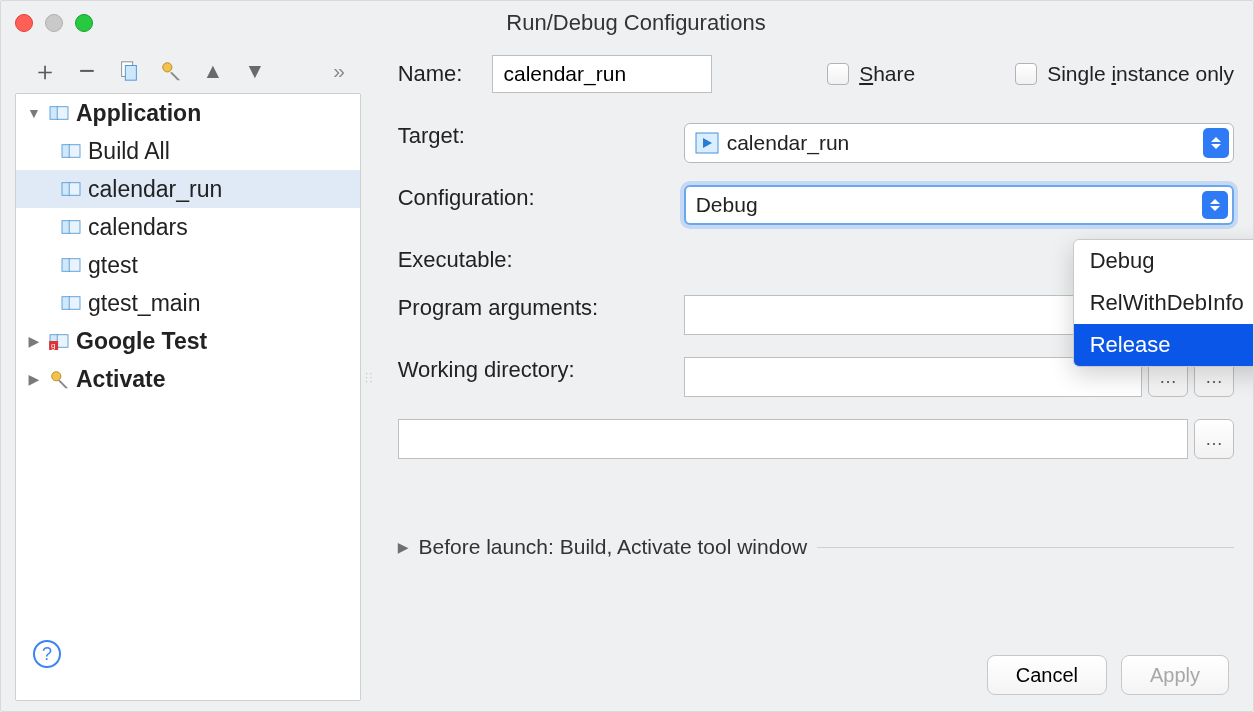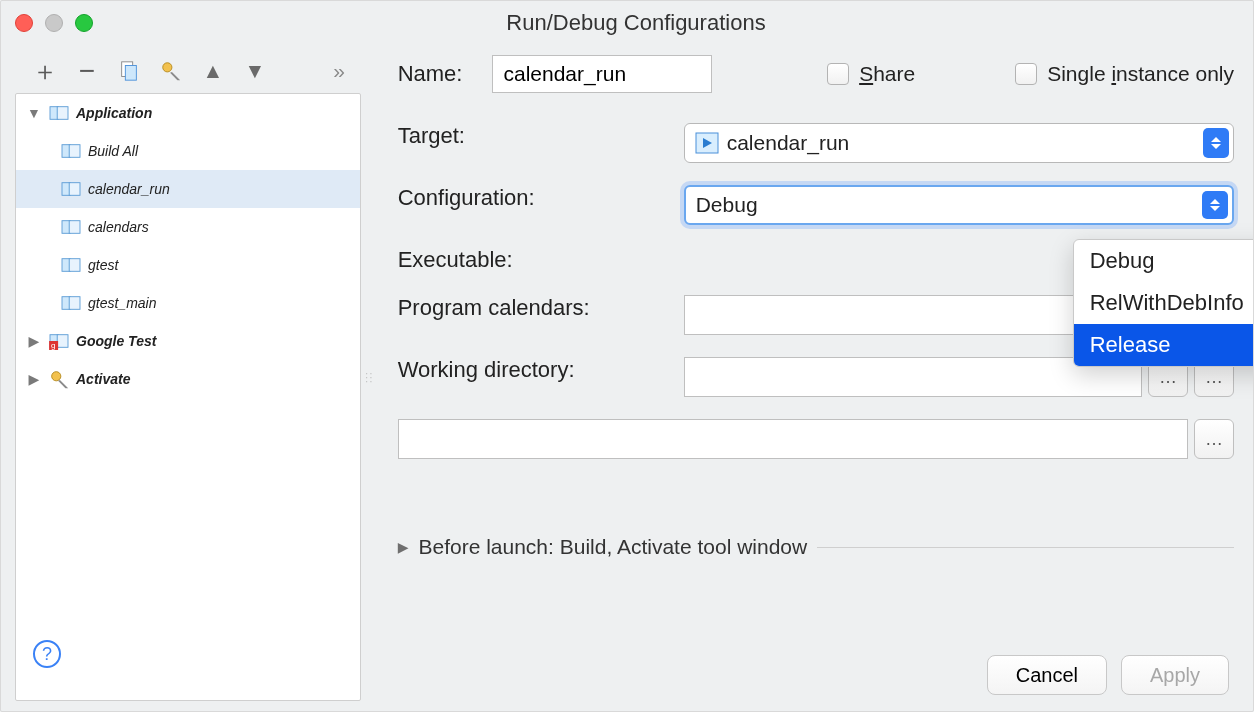--- a/index.html
+++ b/index.html
@@ -14,21 +14,21 @@
   .title { flex:1; text-align:center; font-size:22px; color:#333; }
   .body { display:flex; height:calc(100% - 44px); }
   .sidebar { width:364px; padding:10px 4px 10px 14px; display:flex; flex-direction:column; }
   .toolbar { display:flex; align-items:center; gap:18px; padding:4px 10px 10px 18px; color:#6a6a6a; }
   .toolbar .icon { display:inline-flex; width:24px; height:24px; align-items:center; justify-content:center; }
   .tree { border:1px solid #cfcfcf; background:#fff; flex:1; border-radius:2px; overflow:hidden; }
   .tree-row { display:flex; align-items:center; height:38px; padding-left:10px; gap:6px; }
   .tree-row.child { padding-left:44px; }
   .tree-row.sel { background:#dfeaf6; }
   .tree-row .exp { width:16px; text-align:center; color:#7a7a7a; font-size:14px; }
-  .tree-row .nm { font-size:14px;font-style:italic; }
+  .tree-row .nm { font-size:23px; }
   .tree-row.cat .nm { font-weight:700; }
   .main { flex:1; padding:10px 19px 10px 18px; display:flex; flex-direction:column; position:relative; }
   .row { display:flex; align-items:flex-start; margin-bottom:22px; gap:6px; }
   .lbl { width:280px; font-size:22px; color:#222; }
   .namefield { display:flex; align-items:center; gap:30px; margin-bottom:30px; }
   .namefield .lbl { width:auto; }
   .txt { height:38px; border:1px solid #bfbfbf; background:#fff; padding:0 10px; font-size:21px; border-radius:0; }
   .txt.name { width:220px; }
   .chk { display:flex; align-items:center; gap:10px; }
   .cbox { width:22px; height:22px; border:1px solid #b3b3b3; border-radius:4px; background:linear-gradient(#fff,#f1f1f1); }
@@ -195,21 +195,21 @@
           <span>Debug</span>
           <span class="arr"></span>
         </div>
       </div>
 
       <div class="row">
         <span class="lbl">Executable:</span>
       </div>
 
       <div class="row">
-        <span class="lbl">Program calendars:</span>
+        <span class="lbl">Program arguments:</span>
         <div class="input-wide"></div>
         <div class="iconbtn">…</div>
       </div>
 
       <div class="row">
         <span class="lbl">Working directory:</span>
         <div class="input-wide"></div>
         <div class="iconbtn">…</div>
         <div class="iconbtn">…</div>
       </div>

